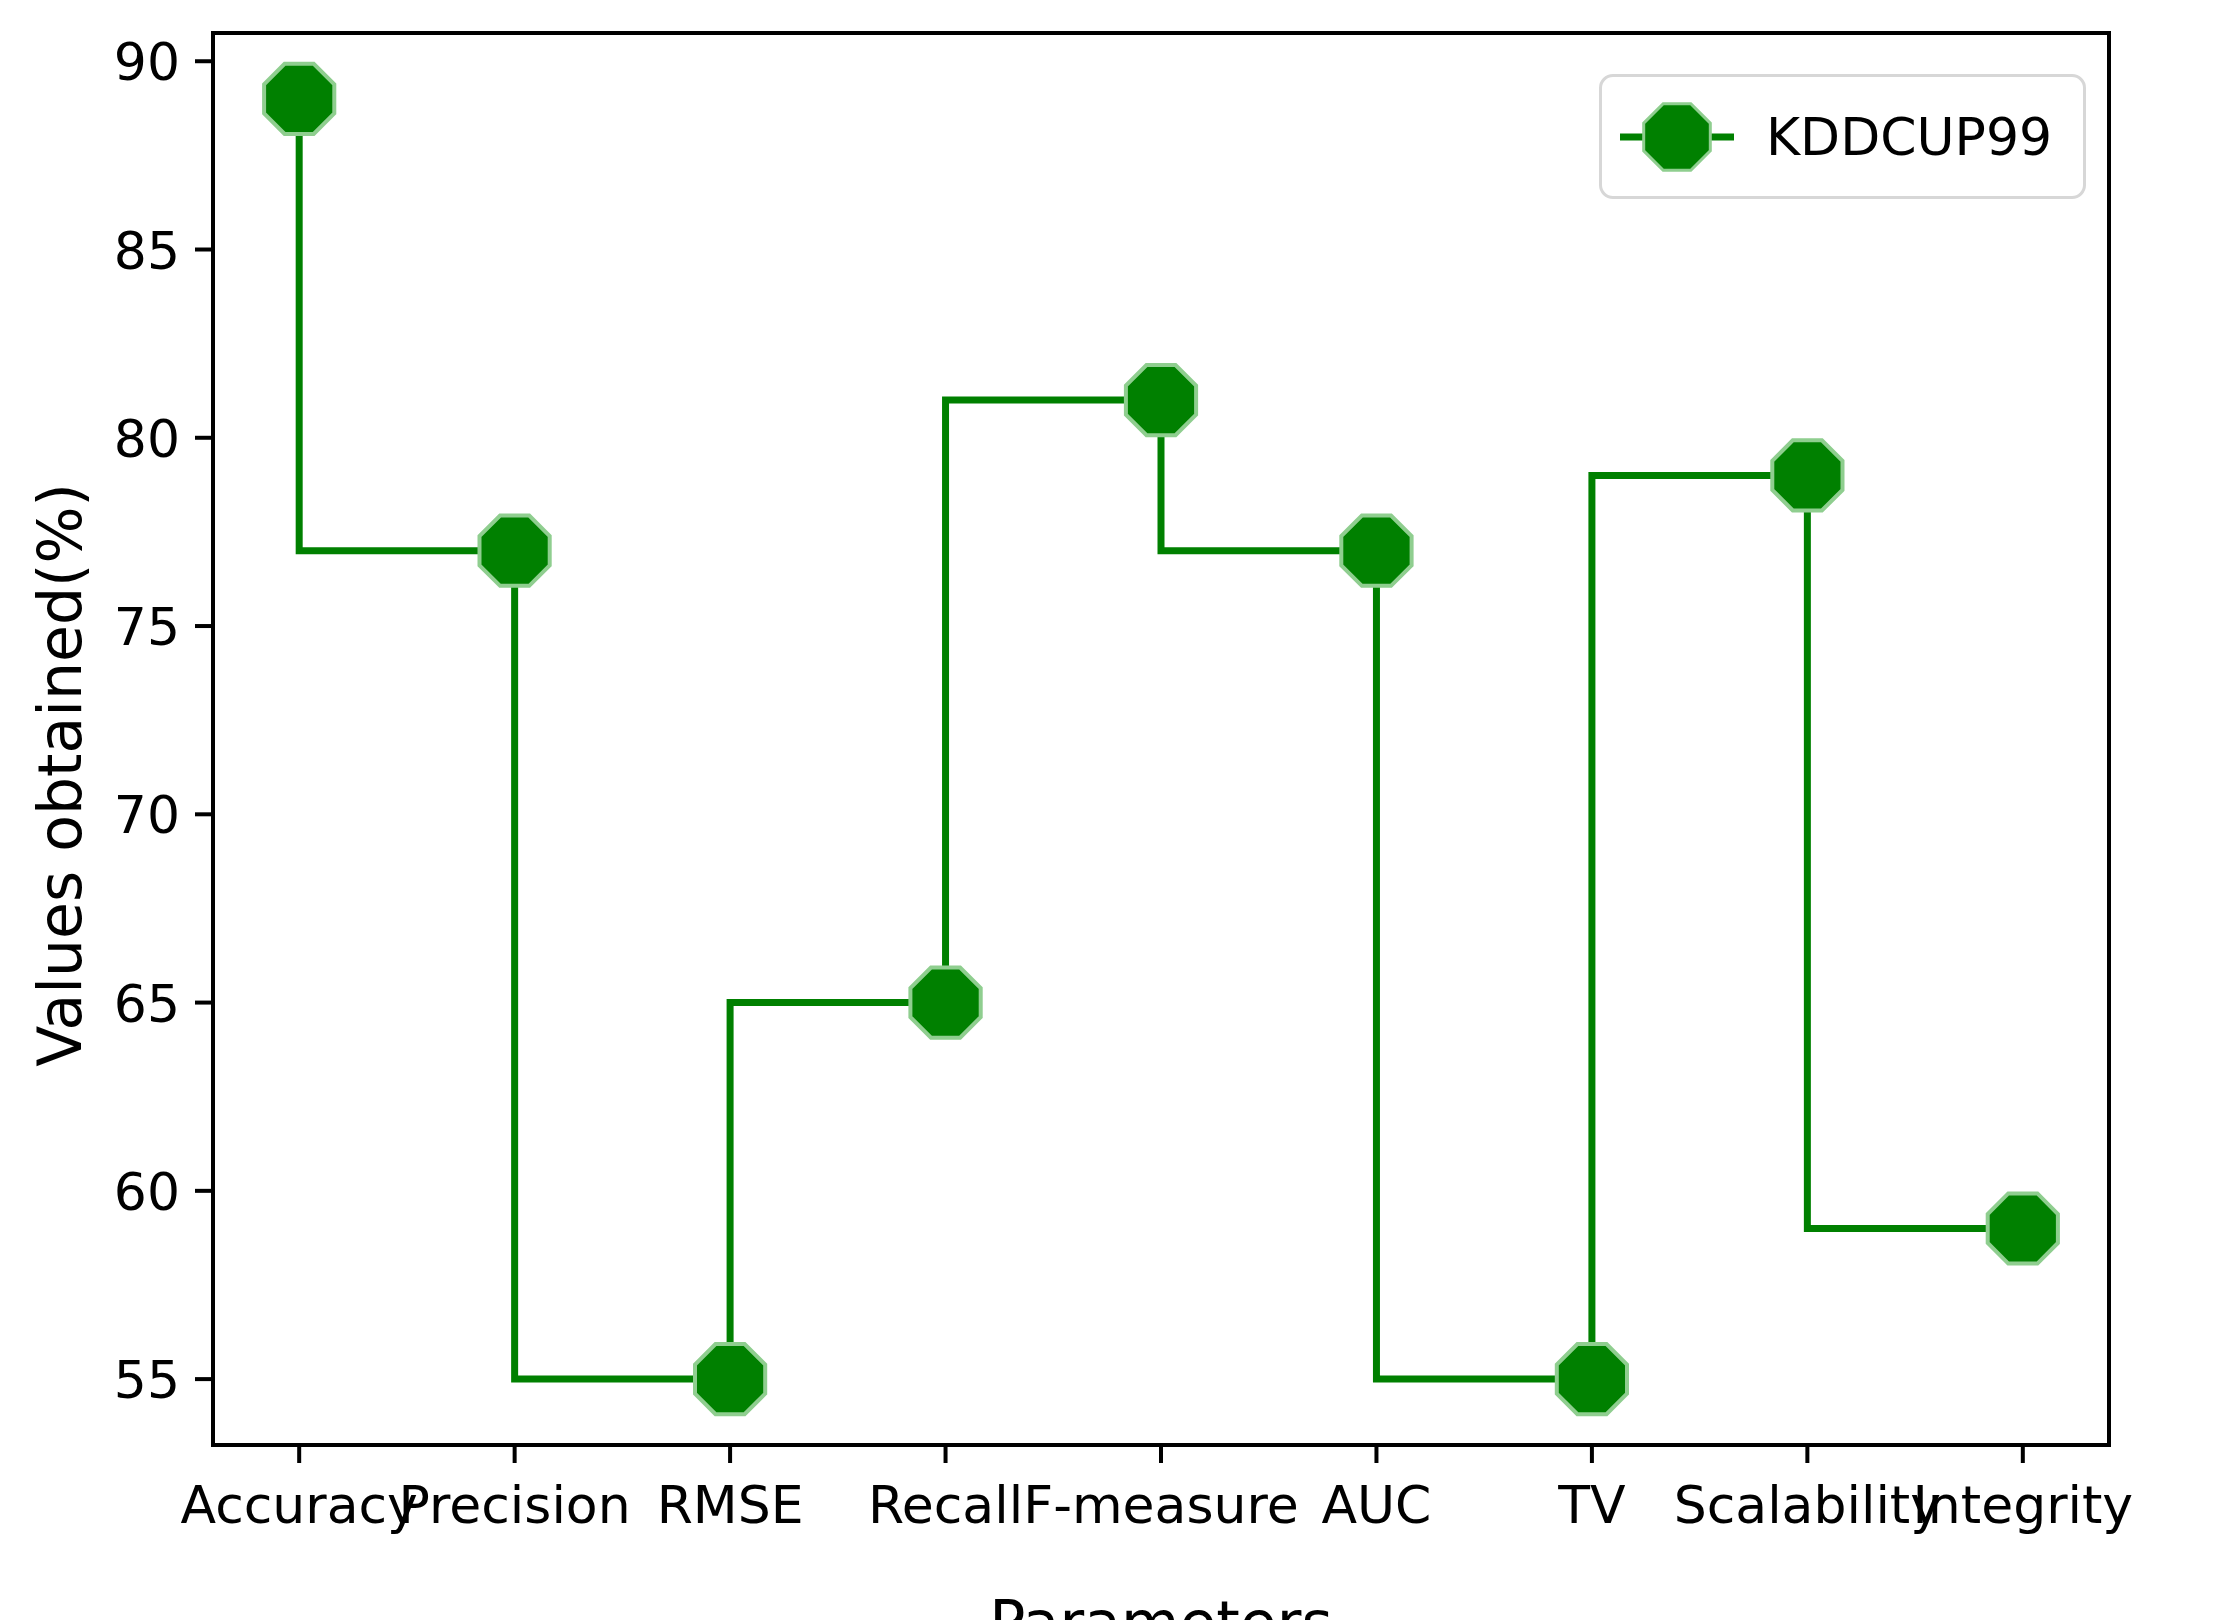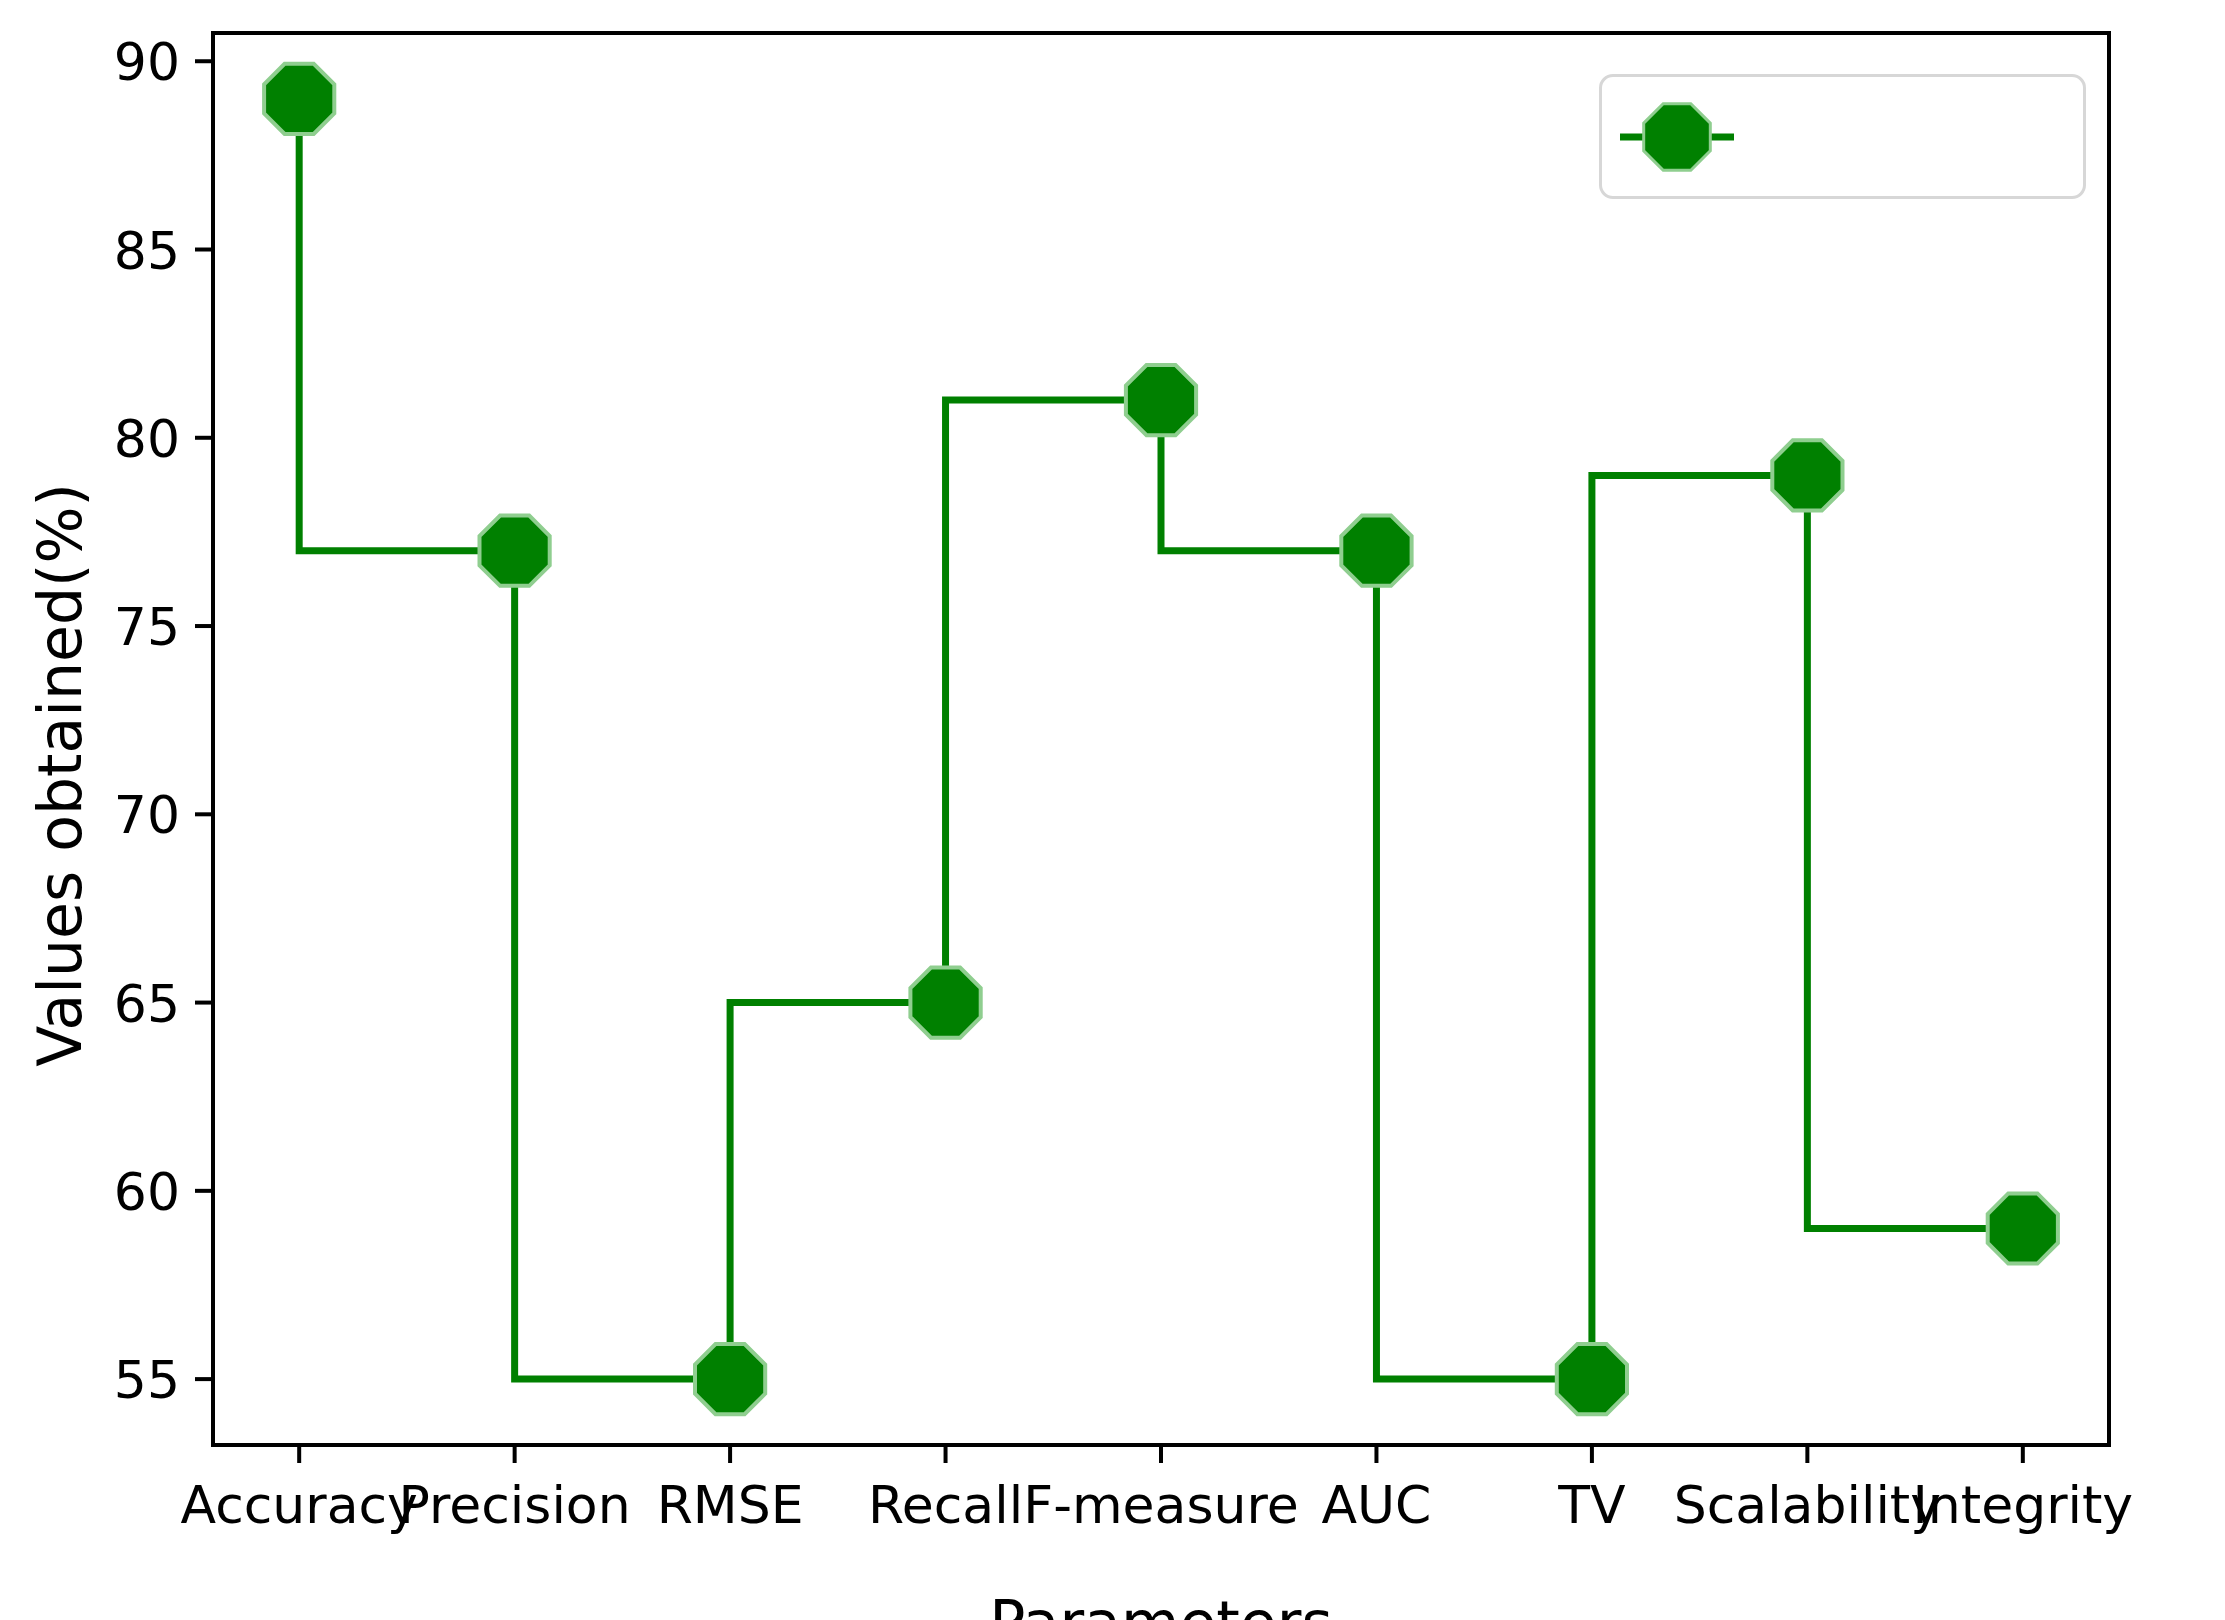--- a/index.html
+++ b/index.html
@@ -108,15 +108,16 @@
 
   <div id="y-axis-label" class="axis-label">Values obtained(%)</div>
 
   <div id="x-axis-label" class="axis-label">Parameters</div>
 
   <div id="legend">
     <svg width="120" height="84" viewBox="0 0 120 84">
       <line id="legend-line" x1="2" y1="42" x2="116" y2="42" stroke="#008000" stroke-width="7"></line>
       <polygon id="legend-octagon" fill="#008000" stroke="#8fce8f" stroke-width="3" points="92.3,55.8 72.8,75.3 45.2,75.3 25.7,55.8 25.7,28.2 45.2,8.7 72.8,8.7 92.3,28.2"></polygon>
     </svg>
+    <span id="legend-label">KDDCUP99</span>
   </div>
 
 </div>
 
 </body></html>

